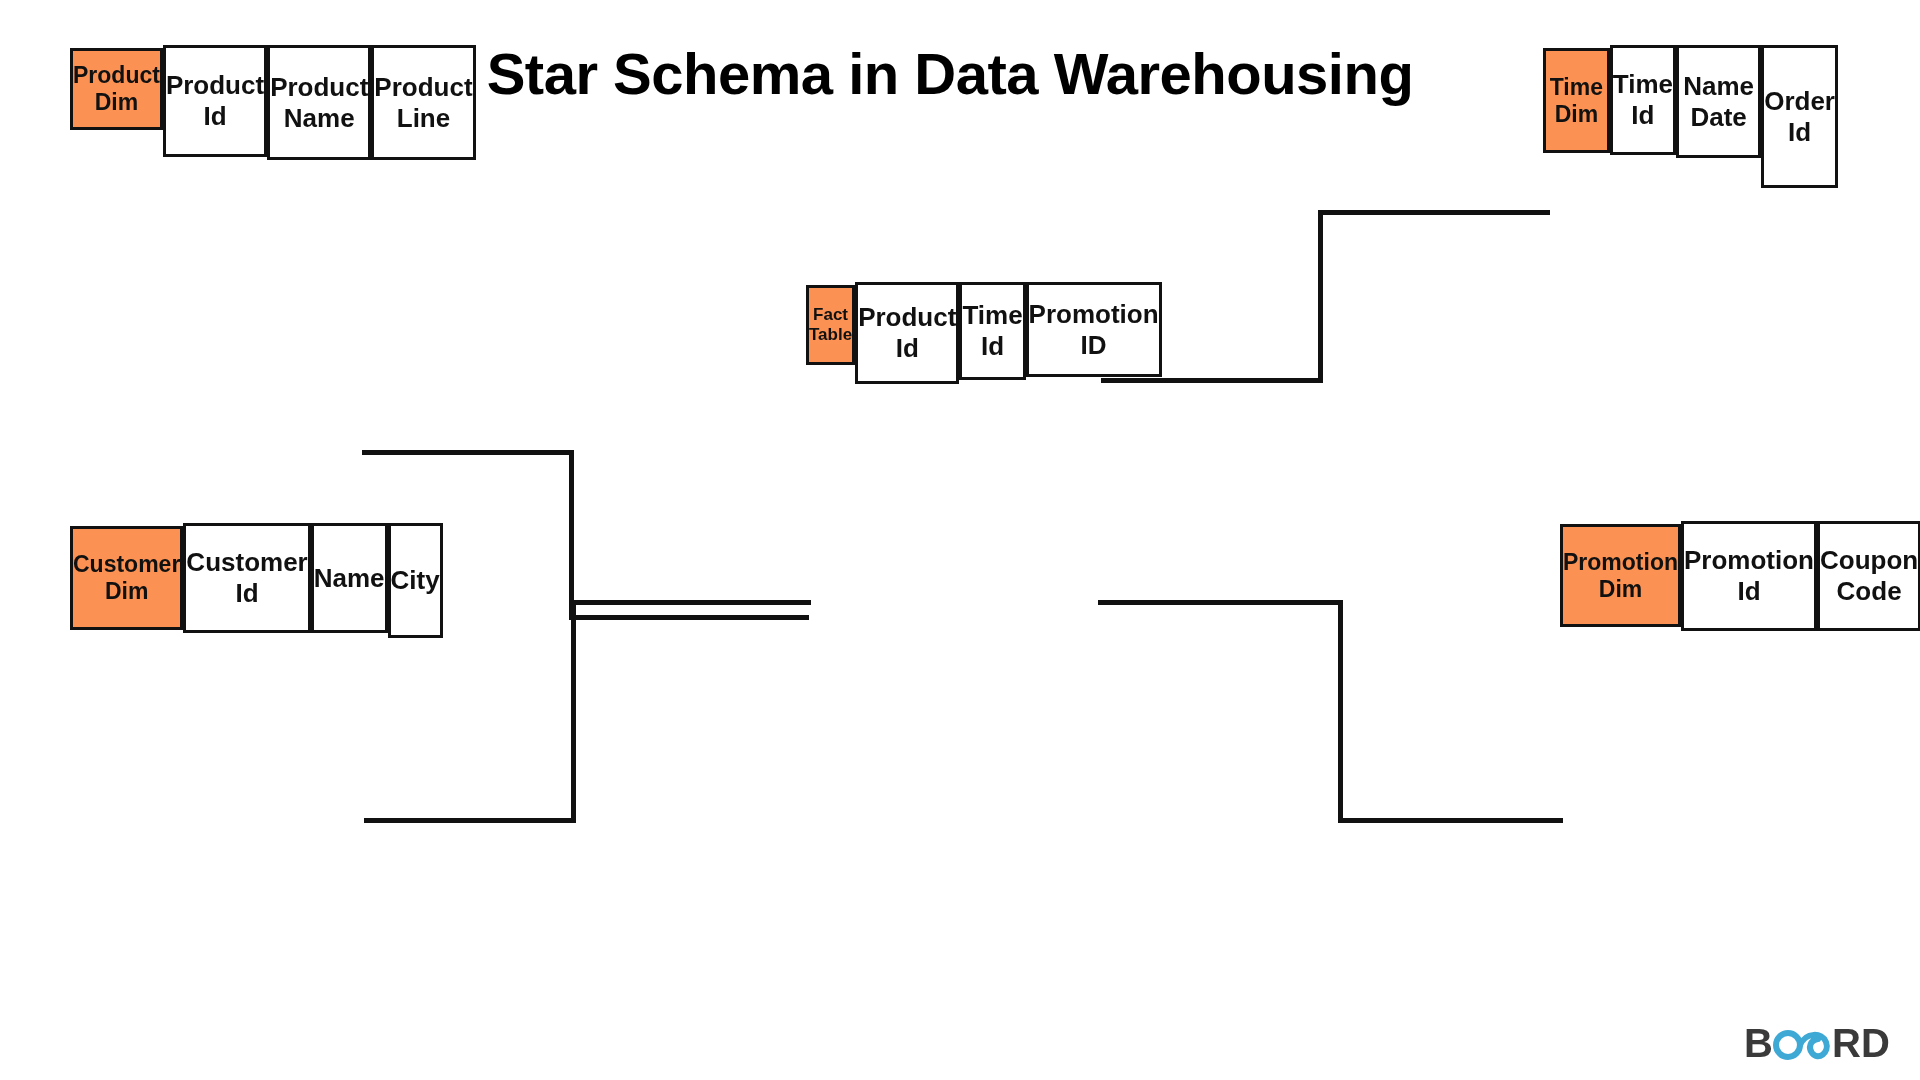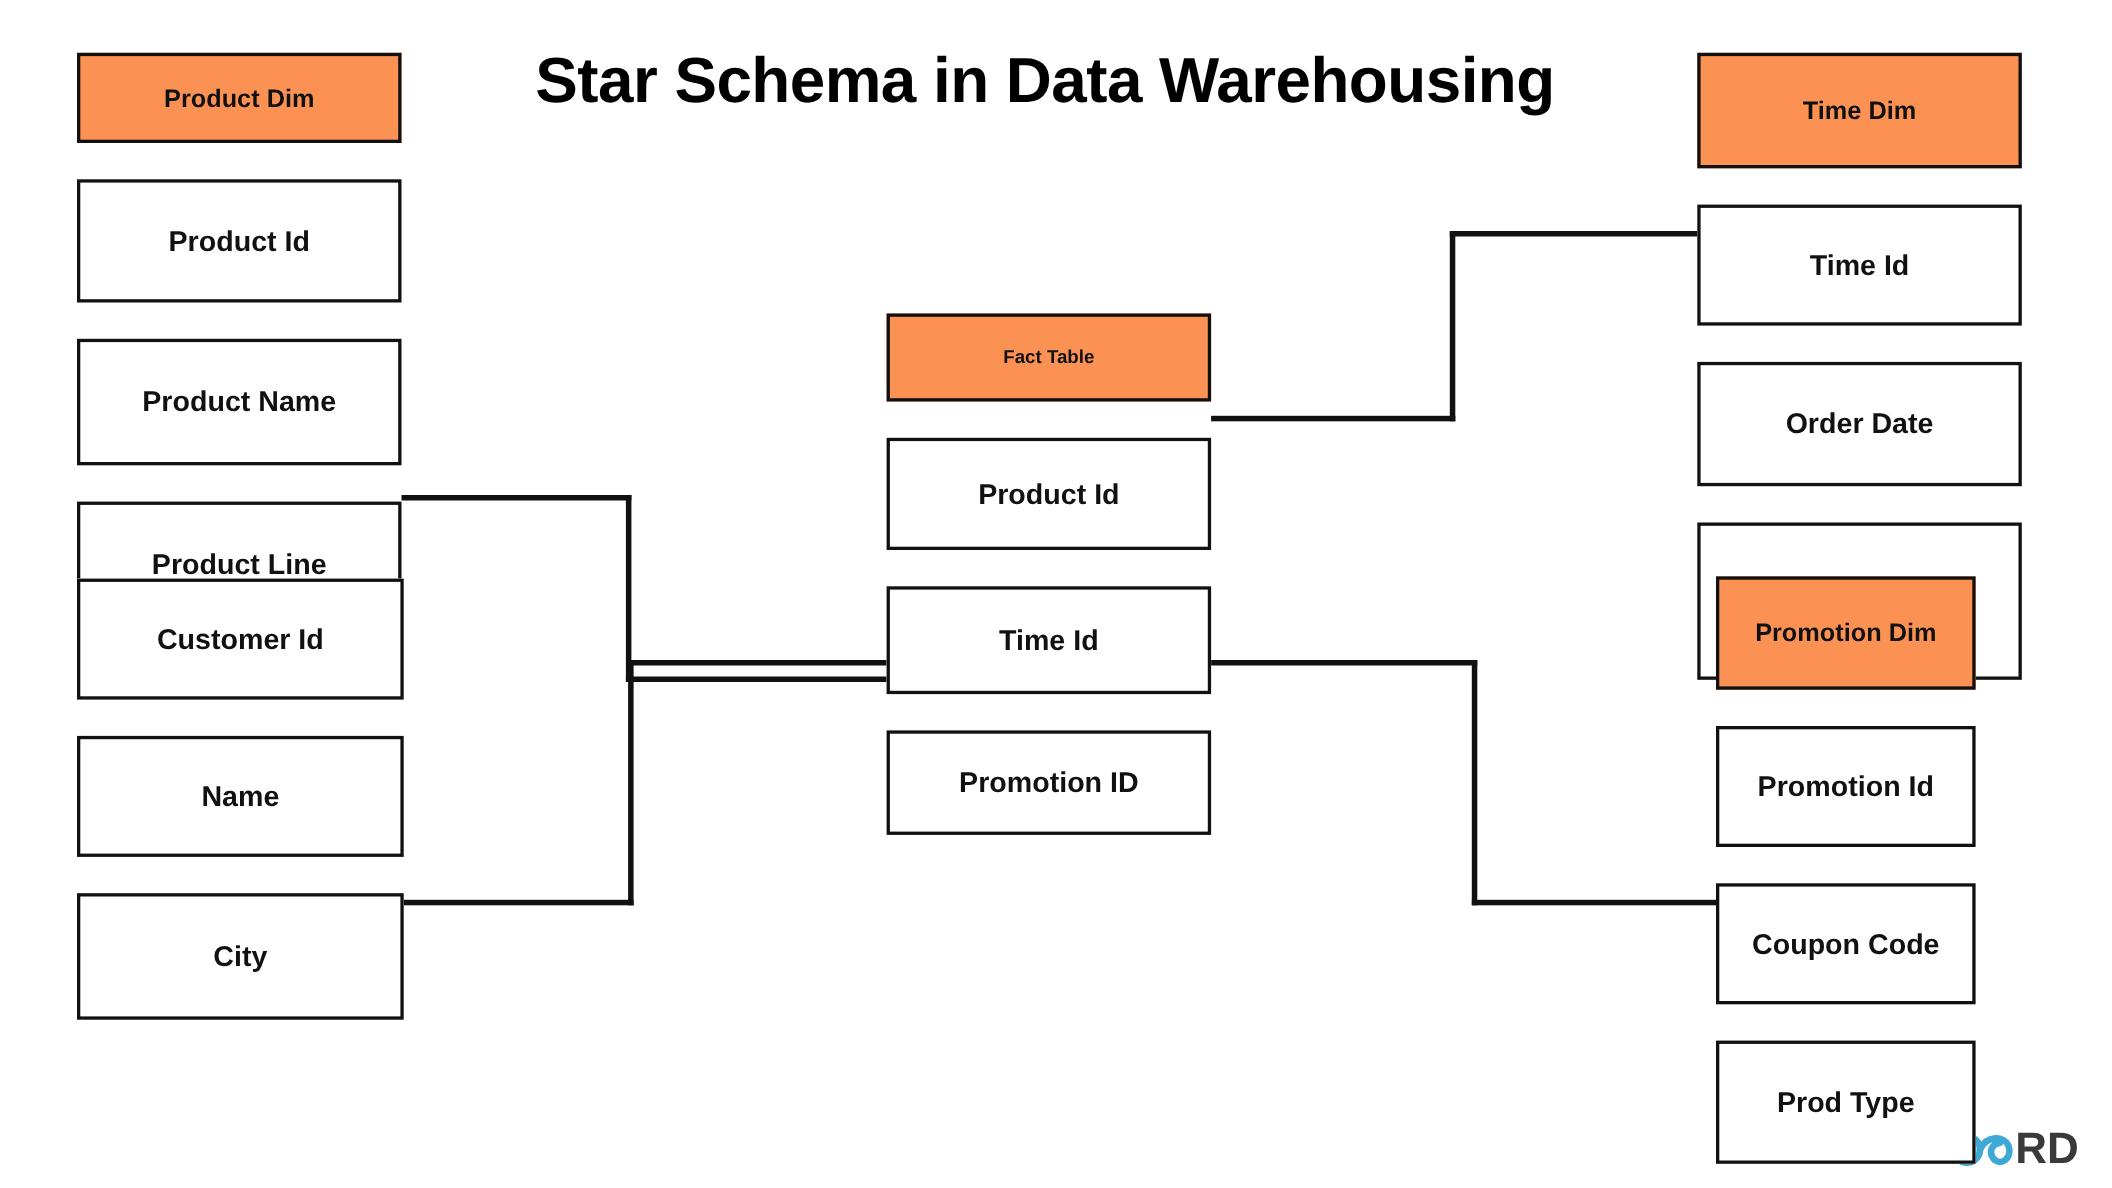--- a/index.html
+++ b/index.html
@@ -30,24 +30,23 @@
     letter-spacing: -0.5px;
     white-space: nowrap;
     line-height: 1.05;
   }
 
   
   .entity {
     position: absolute;
     box-sizing: border-box;
     display: flex;
-    flex-direction: column;
+    flex-direction: row;
     background: #ffffff;
     z-index: 5;
-    gap: 36px;
   }
   .entity .row {
     box-sizing: border-box;
     border: 3px solid #111111;
     background: #ffffff;
     display: flex;
     align-items: center;
     justify-content: center;
     color: #111111;
     font-weight: bold;
@@ -110,25 +109,26 @@
   <div class="entity" id="product-dim" style="left:70px; top:48px; width:295px;">
     <div class="row header" style="height:82px;">Product Dim</div>
     <div class="row field" style="height:112px;">Product Id</div>
     <div class="row field" style="height:115px;">Product Name</div>
     <div class="row field" style="height:115px;">Product Line</div>
   </div>
 
   <div class="entity" id="time-dim" style="left:1543px; top:48px; width:295px;">
     <div class="row header" style="height:105px;">Time Dim</div>
     <div class="row field" style="height:110px;">Time Id</div>
-    <div class="row field" style="height:113px;">Order Date</div>
+    <div class="row field" style="height:113px;">Name Date</div>
     <div class="row field" style="height:143px;">Order Id</div>
   </div>
 
   <div class="entity" id="customer-dim" style="left:70px; top:526px; width:297px;">
+    <div class="row header" style="height:104px;">Customer Dim</div>
     <div class="row field" style="height:110px;">Customer Id</div>
     <div class="row field" style="height:110px;">Name</div>
     <div class="row field" style="height:115px;">City</div>
   </div>
 
   <div class="entity" id="promotion-dim" style="left:1560px; top:524px; width:236px;">
     <div class="row header" style="height:103px;">Promotion Dim</div>
     <div class="row field" style="height:110px;">Promotion Id</div>
     <div class="row field" style="height:110px;">Coupon Code</div>
     <div class="row field" style="height:112px;">Prod Type</div>

